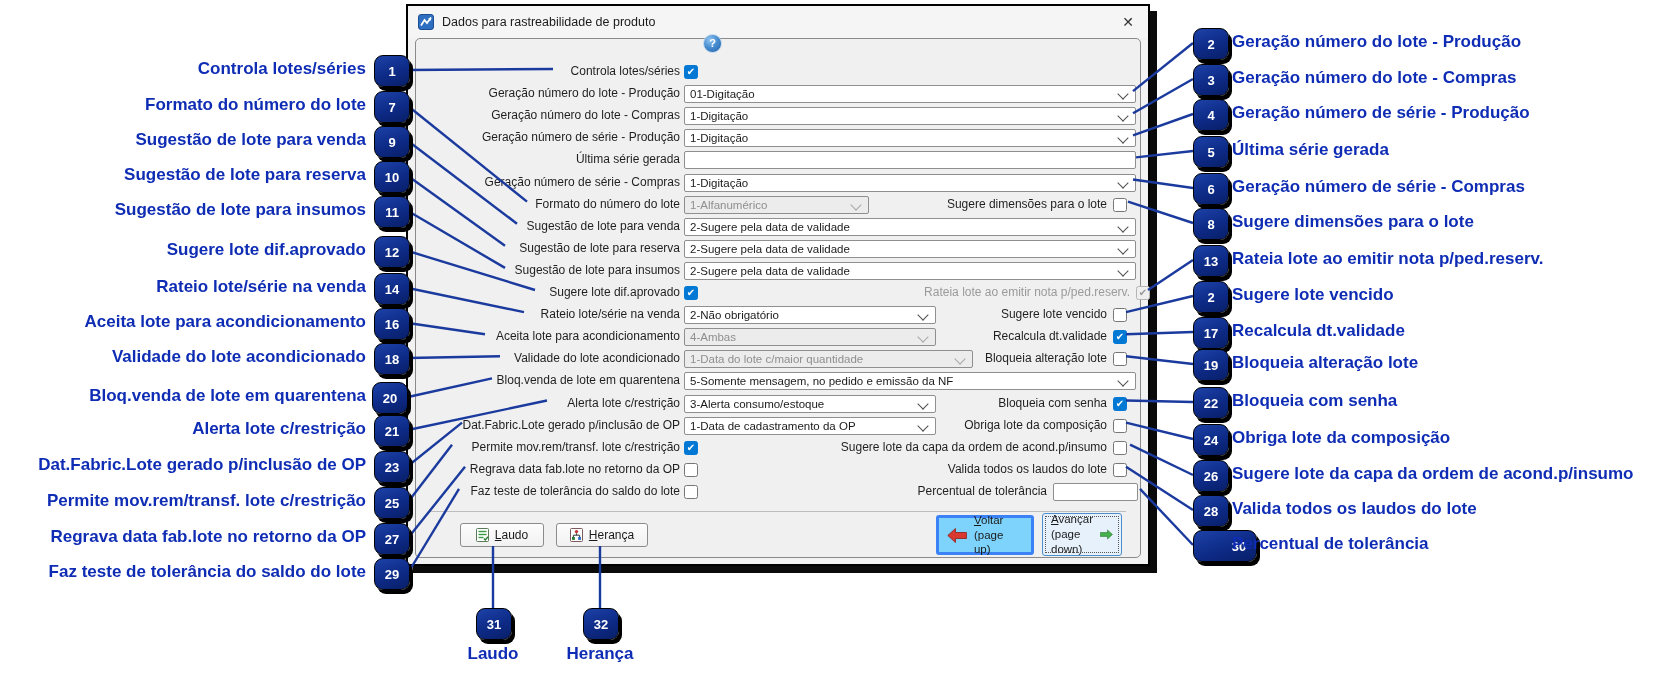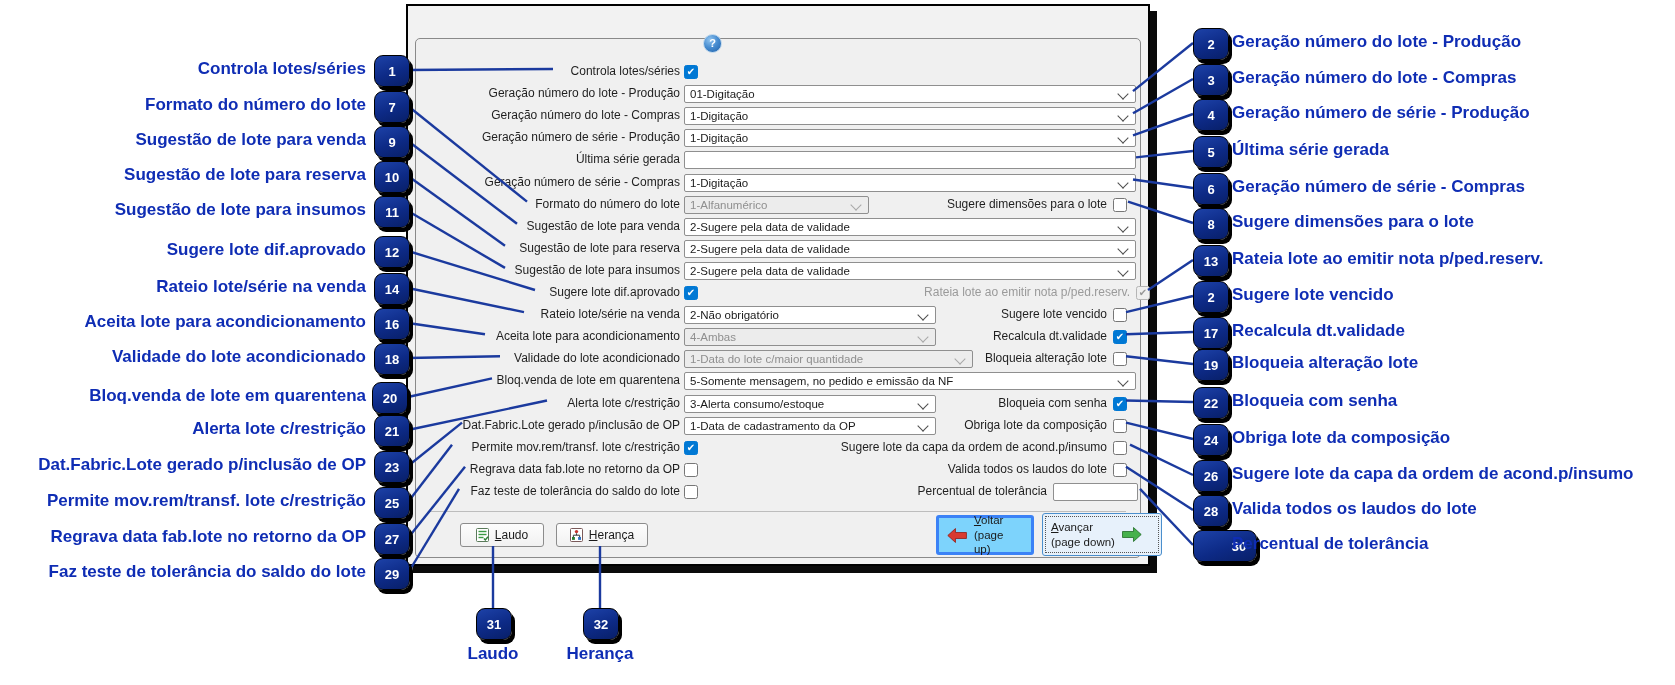--- a/index.html
+++ b/index.html
@@ -93,20 +93,29 @@
       <line x1="1193" y1="402" x2="1126" y2="400.5" stroke="#1b3a9e" stroke-width="2.4"></line>
       <line x1="1193" y1="439" x2="1126" y2="422.6" stroke="#1b3a9e" stroke-width="2.4"></line>
       <line x1="1193" y1="475" x2="1130" y2="444.70000000000005" stroke="#1b3a9e" stroke-width="2.4"></line>
       <line x1="1193" y1="510" x2="1126" y2="466.8" stroke="#1b3a9e" stroke-width="2.4"></line>
       <line x1="1193" y1="545" x2="1140" y2="488.90000000000003" stroke="#1b3a9e" stroke-width="2.4"></line>
       <line x1="493" y1="546" x2="493" y2="608" stroke="#1b3a9e" stroke-width="2.4"></line>
       <line x1="600" y1="546" x2="600" y2="608" stroke="#1b3a9e" stroke-width="2.4"></line>
     </svg>
 
   <div id="dialog">
+    <div id="titlebar">
+      <svg width="16" height="16" viewBox="0 0 16 16">
+        <rect x="0.5" y="0.5" width="15" height="15" rx="2.5" fill="#2f6fc1" stroke="#1c4e93"></rect>
+        <polyline points="3,11.5 6.5,6 9,9 13,3.5" fill="none" stroke="#fff" stroke-width="1.8"></polyline>
+        <polygon points="13,3.5 13,7 10.2,4.6" fill="#fff"></polygon>
+      </svg>
+      <span id="title-text">Dados para rastreabilidade de produto</span>
+      <div id="close-btn">✕</div>
+    </div>
     <div id="content">
       <div id="btn-sep"></div>
       <div class="wbtn" id="laudo-btn" style="left:44px;top:484px;width:84px;height:24px;">
         <svg width="13" height="14" viewBox="0 0 13 14">
           <rect x="0.5" y="0.5" width="12" height="13" rx="1" fill="#fff" stroke="#5a7a5a"></rect>
           <line x1="2.5" y1="3.5" x2="10.5" y2="3.5" stroke="#3b9a43" stroke-width="1.4"></line>
           <line x1="2.5" y1="6.5" x2="10.5" y2="6.5" stroke="#3b9a43" stroke-width="1.4"></line>
           <line x1="2.5" y1="9.5" x2="7.5" y2="9.5" stroke="#3b9a43" stroke-width="1.4"></line>
           <polyline points="8,10.5 9.3,12 12,8.8" fill="none" stroke="#2c7d33" stroke-width="1.4"></polyline>
         </svg>
@@ -127,21 +136,21 @@
       </div>
       <div class="navbtn" id="voltar-btn" style="left:520px;top:476px;width:98px;height:40px;">
         <svg width="20" height="15" viewBox="0 0 20 15">
           <path d="M8.5 0.5 L0.8 7.5 L8.5 14.5 L8.5 10.5 L19.5 10.5 L19.5 4.5 L8.5 4.5 Z" fill="#d83a30" stroke="#8f1d16" stroke-width="0.8"></path>
         </svg>
         <span class="lines">
           <span id="voltar-line1"><u>V</u>oltar</span>
           <span id="voltar-line2">(page up)</span>
         </span>
       </div>
-      <div class="navbtn" id="avancar-btn" style="left:626px;top:474px;width:120px;height:43px;">
+      <div class="navbtn" id="avancar-btn" style="left:626px;top:474px;width:80px;height:43px;">
         <span class="lines">
           <span id="avancar-line1"><u>A</u>vançar</span>
           <span id="avancar-line2">(page down)</span>
         </span>
         <svg width="20" height="15" viewBox="0 0 20 15">
           <path d="M11.5 0.5 L19.2 7.5 L11.5 14.5 L11.5 10.5 L0.5 10.5 L0.5 4.5 L11.5 4.5 Z" fill="#46b14c" stroke="#1f6b24" stroke-width="0.8"></path>
         </svg>
       </div>
     <div class="flabel" style="left: 7px; top: 25px; width: 257px;">Controla lotes/séries</div>
         <div class="cb on" style="left: 268px; top: 26px;">

